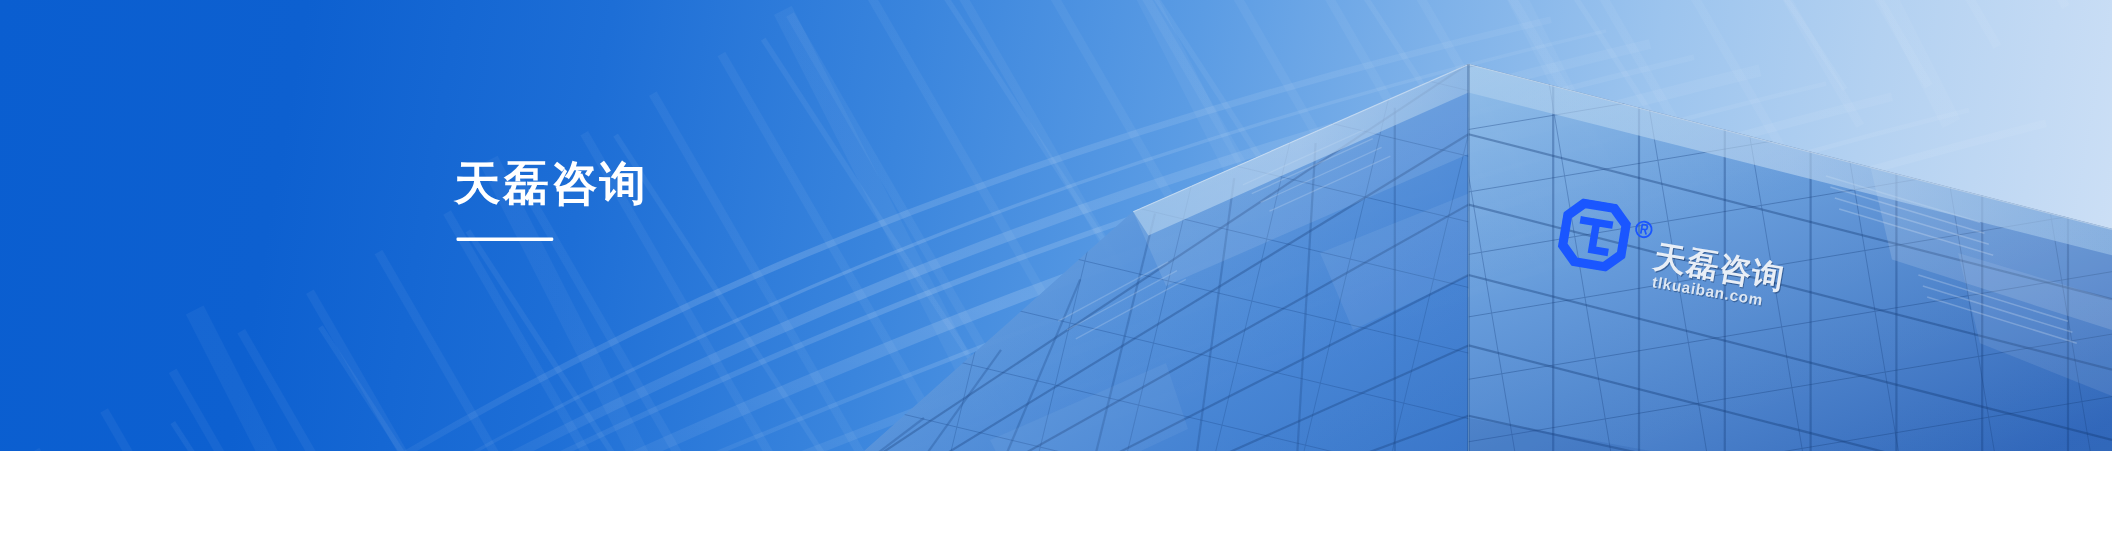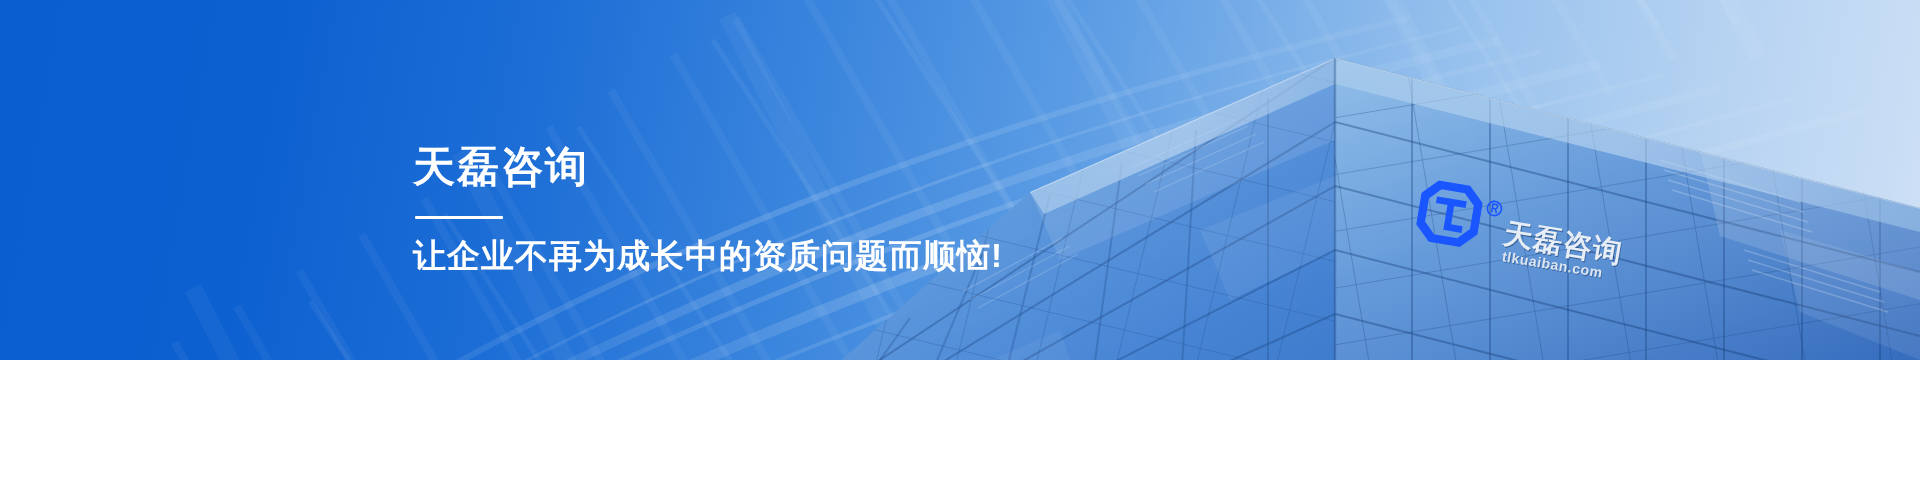--- a/index.html
+++ b/index.html
@@ -3,21 +3,21 @@
 <meta charset="utf-8">
 <style>
   html, body {
     margin: 0;
     padding: 0;
     background: #ffffff;
   }
   #banner {
     position: relative;
     width: 1920px;
-    height: 360px;
+    height: 410px;
     overflow: hidden;
     font-family: "Liberation Sans", "DejaVu Sans", sans-serif;
     
     background: linear-gradient(100deg,
         #0a5ed0 0%,
         #0d60d0 14%,
         #1d6ed6 28%,
         #3a85dd 42%,
         #5b9ce4 55%,
         #7fb2e9 66%,
@@ -328,21 +328,20 @@
       <path d="M1335 58 L1920 208" stroke="#dceaf7" stroke-opacity=".5" stroke-width="2.2" fill="none"></path>
       <path d="M1335 58 L1335 486" stroke="#0f3a73" stroke-opacity=".35" stroke-width="2.4" fill="none"></path>
 
       <path d="M1335 58 L1920 208 L1920 486 L700 486 L1030 192 Z" fill="url(#sheen)"></path>
     </g>
   </svg>
 
   <div class="copy">
     <h1 class="hero-title">天磊咨询</h1>
     <div class="hero-rule"></div>
-    <p class="hero-subtitle">让企业不再为成长中的资质问题而顺恼!</p>
   </div>
 
   <div class="signage">
     <svg class="sign-mark" viewBox="0 0 64 64">
       <path d="M18 4 L46 4 L60 18 L60 46 L46 60 L18 60 L4 46 L4 18 Z" fill="none" stroke="#1a56ff" stroke-width="9"></path>
       <path d="M20 20 L44 20 M32 20 L32 46 L44 46" fill="none" stroke="#1a56ff" stroke-width="7" stroke-linecap="square"></path>
     </svg>
     <svg class="sign-reg" viewBox="0 0 24 24">
       <circle cx="12" cy="12" r="10" fill="none" stroke="#1a56ff" stroke-width="2.4"></circle>
       <path d="M9 18 L9 6 L13 6 A3 3 0 0 1 13 12 L9 12 M13 12 L16 18" fill="none" stroke="#1a56ff" stroke-width="2.2"></path>

